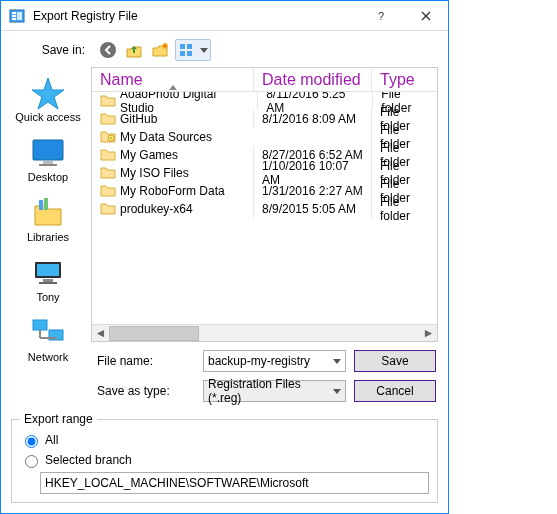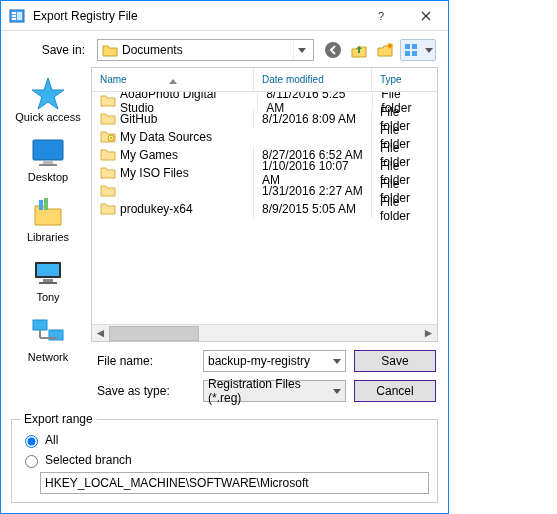--- a/index.html
+++ b/index.html
@@ -94,22 +94,22 @@
     border:1px solid #ccc;
     display:flex;
     flex-direction:column;
     min-height:0;
     margin-top:2px;
   }
   .list-header {
     height: 24px;
     display:flex;
     border-bottom:1px solid #e0e0e0;
-    font-size:10px;
-    color:#0369a1;
+    font-size:16px;
+    color:#a21caf;
     align-items:center;
   }
   .col { padding: 0 8px; display:flex;align-items:center;height:100%;}
   .col-name { flex: 1 1 auto; position:relative;}
   .col-date { width: 118px; border-left:1px solid #e8e8e8;}
   .col-type { width: 66px; border-left:1px solid #e8e8e8;}
   .sort-ind { position:absolute; left:50%; top:0; transform:translateX(-50%);}
   .rows { flex:1; overflow:hidden; }
   .row { display:flex; height:18px; align-items:flex-start; font-size:12px;}
   .row .col-name { display:flex;align-items:center; gap:4px;}
@@ -183,31 +183,20 @@
         <svg viewBox="0 0 10 10">
             <line x1="1" y1="1" x2="9" y2="9" stroke="#333" stroke-width="1.2"></line>
             <line x1="9" y1="1" x2="1" y2="9" stroke="#333" stroke-width="1.2"></line>
           </svg>
       </div>
     </div>
   </div>
 
   <div class="toolbar">
     <span class="save-in-label">Save in:</span>
-    <div class="location-combo">
-      <span class="folder-mini">
-        <svg viewBox="0 0 16 16">
-            <path d="M1 4 h5 l1 2 h8 v8 h-14 z" fill="#ffd86b" stroke="#caa02a"></path>
-          </svg>
-      </span>
-      <span style="flex:1">Documents</span>
-      <span class="combo-arrow">
-          <span class="chev"></span>
-        </span>
-    </div>
     <div class="tool-icons">
       <div class="tool-btn">
         <svg width="18" height="18" viewBox="0 0 18 18">
             <circle cx="9" cy="9" r="8" fill="#6f6f6f"></circle>
             <path d="M11 5 l-4 4 4 4" stroke="#fff" stroke-width="2" fill="none"></path>
           </svg>
       </div>
       <div class="tool-btn">
         <svg width="18" height="18" viewBox="0 0 18 18">
             <path d="M2 8 h5 l1 -2 h8 v10 h-14 z" fill="#ffd86b" stroke="#caa02a"></path>
@@ -353,20 +342,21 @@
               <span>My ISO Files</span>
             </div>
             <div class="col col-date">1/10/2016 10:07 AM</div>
             <div class="col col-type">File folder</div>
           </div>
           <div class="row">
             <div class="col col-name">
               <span><svg class="folder-ico" viewBox="0 0 16 14">
                   <path d="M1 3 h5 l1.5 2 H15 v8 H1 z" fill="#ffe29a" stroke="#d9ae3a"></path>
                 </svg></span>
+              <span>My RoboForm Data</span>
             </div>
             <div class="col col-date">1/31/2016 2:27 AM</div>
             <div class="col col-type">File folder</div>
           </div>
           <div class="row">
             <div class="col col-name">
               <span><svg class="folder-ico" viewBox="0 0 16 14">
                   <path d="M1 3 h5 l1.5 2 H15 v8 H1 z" fill="#ffe29a" stroke="#d9ae3a"></path>
                 </svg></span>
               <span>produkey-x64</span>

